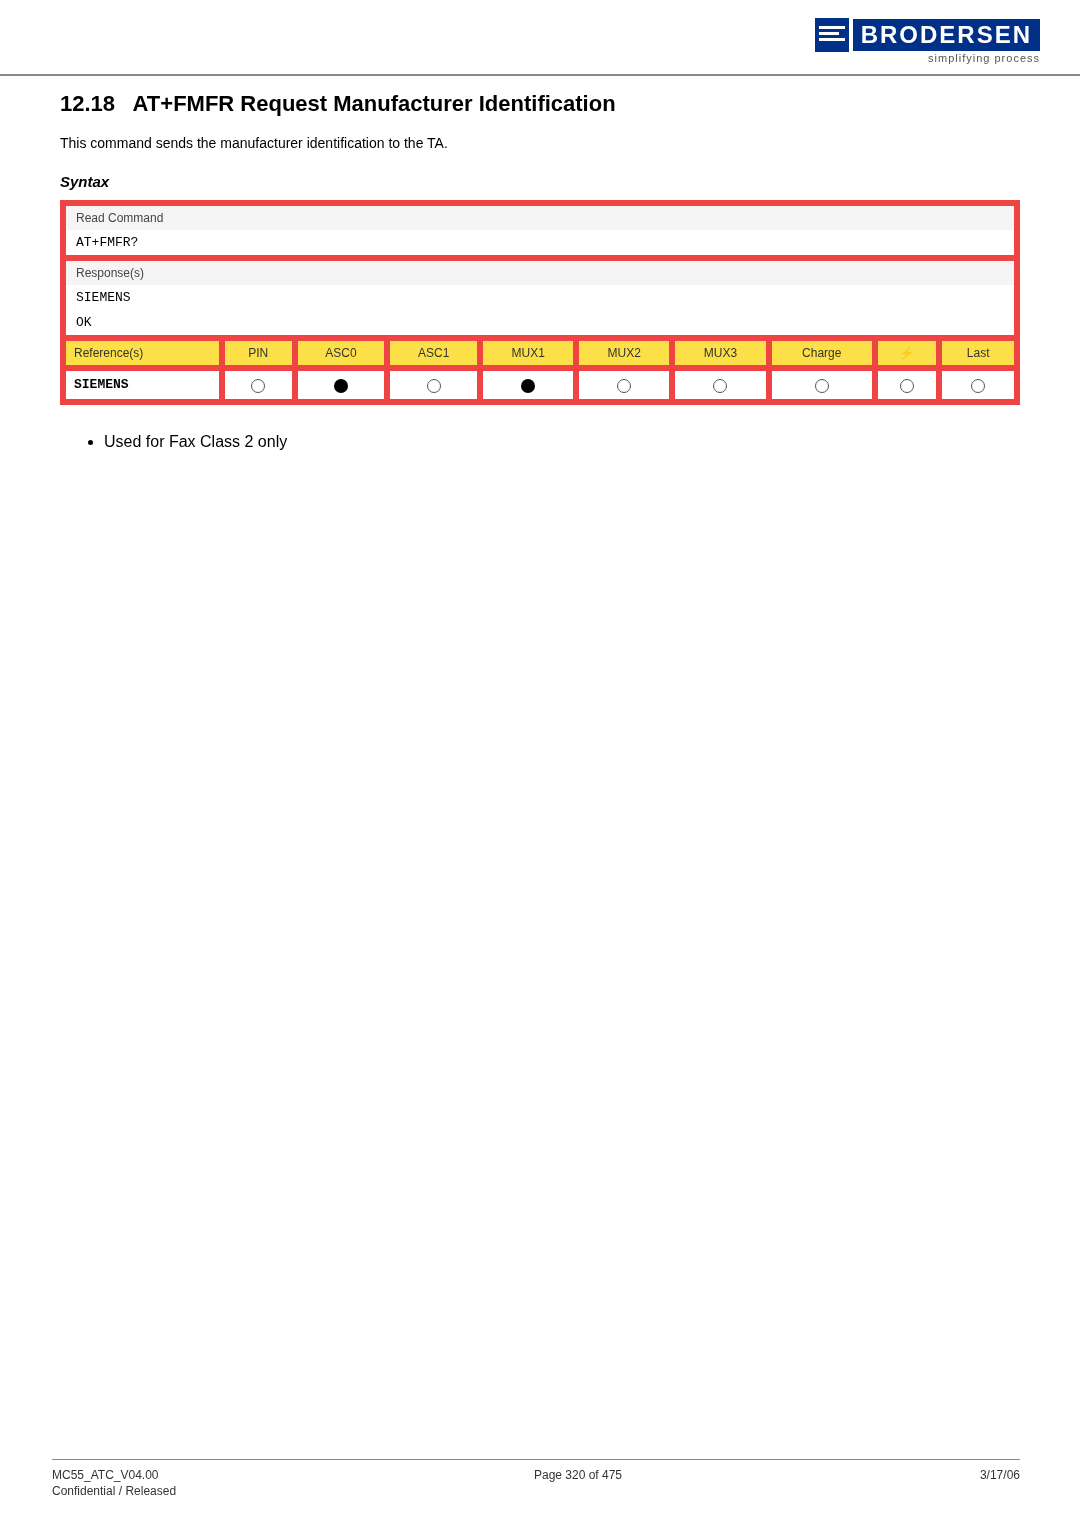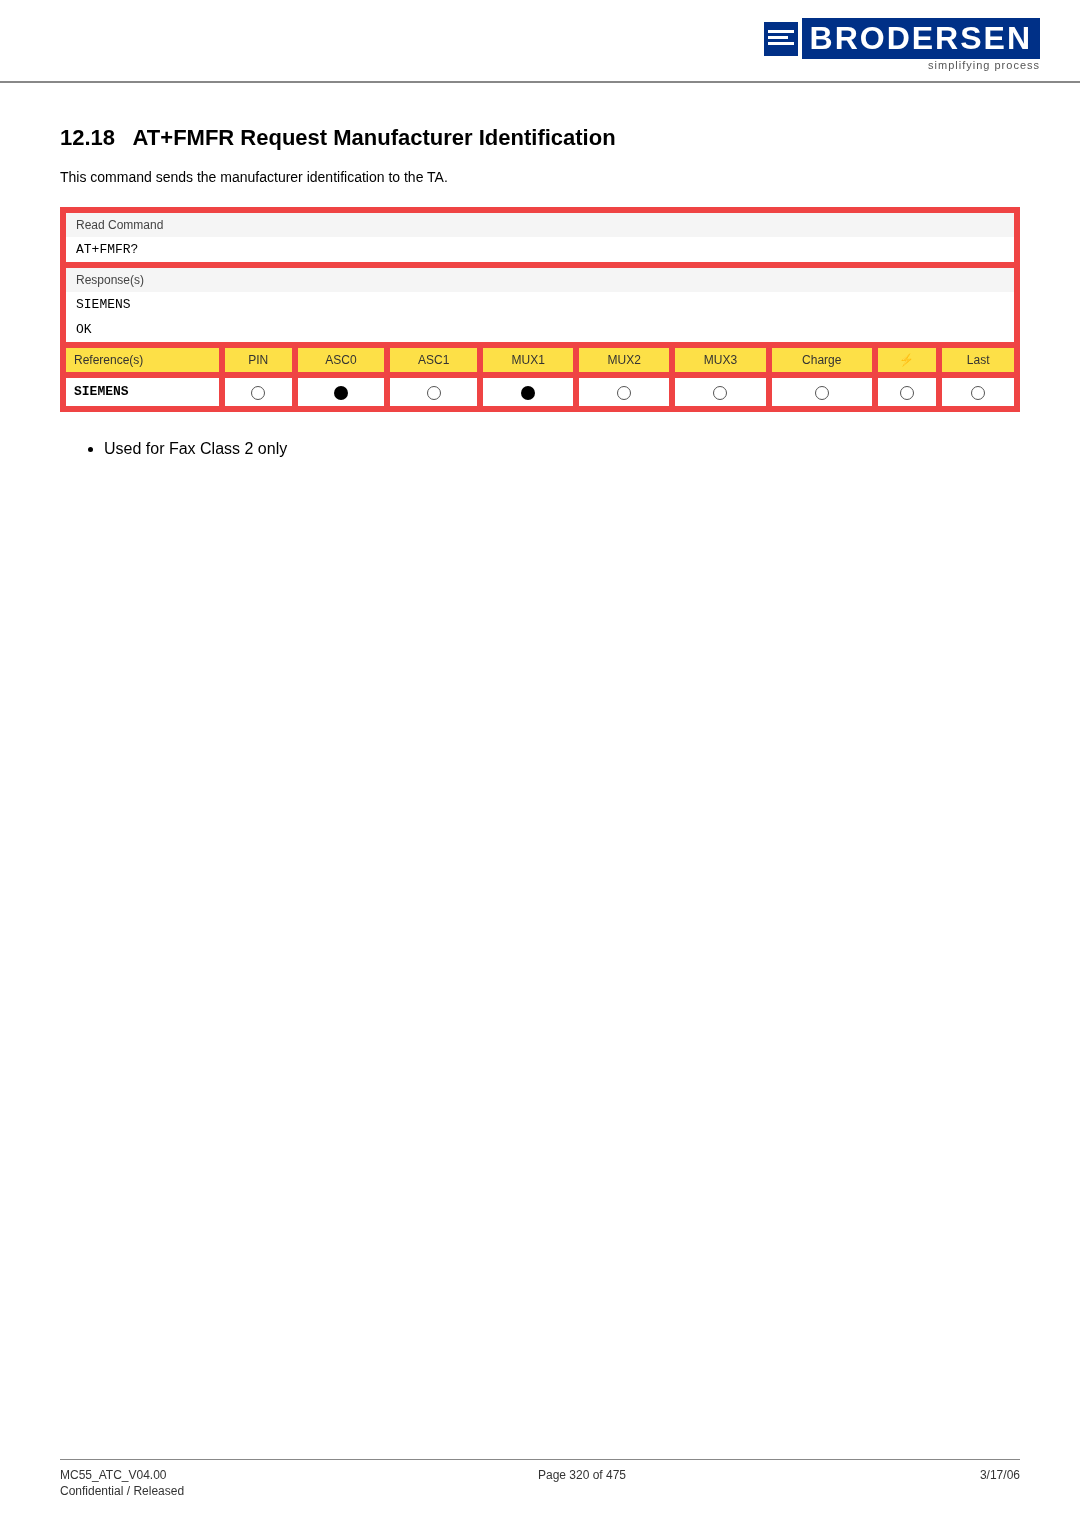--- a/index.html
+++ b/index.html
@@ -39,21 +39,21 @@
 
     .logo-tagline {
       font-size: 11px;
       color: #555;
       letter-spacing: 1px;
       text-align: right;
     }
 
     
     .content {
-      padding: 42px 60px 40px 60px;
+      padding: 15px 60px 40px 60px;
     }
 
     .section-title {
       font-size: 22px;
       font-weight: bold;
       margin-bottom: 18px;
     }
 
     .description {
       font-size: 14px;
@@ -151,21 +151,21 @@
     .note-item {
       font-size: 16px;
       margin-left: 20px;
       list-style-type: disc;
     }
 
     
     .footer {
       position: absolute;
       bottom: 30px;
-      left: 60px;
+      left: 52px;
       right: 60px;
       border-top: 1px solid #888;
       padding-top: 8px;
       display: flex;
       justify-content: space-between;
       font-size: 12px;
       color: #333;
     }
 
     .footer-left {
@@ -179,21 +179,21 @@
       display: flex;
       align-items: center;
       gap: 4px;
     }
 
     .logo-box {
       display: inline-block;
       background: #003087;
       color: white;
       font-weight: 900;
-      font-size: 32px;
+      font-size: 24px;
       letter-spacing: 2px;
       padding: 2px 8px;
       font-family: Arial, Helvetica, sans-serif;
     }
 
     .no-top-border {
       border-top: none !important;
       margin-left: 21px;
     }
     .no-bottom-border {
@@ -224,20 +224,23 @@
   <div class="content">
 
     <div class="section-title">
       <span>12.18</span>
       &nbsp;
       <span>AT+FMFR  Request Manufacturer Identification</span>
     </div>
 
     <p class="description">This command sends the manufacturer identification to the TA.</p>
 
+    <div class="syntax-heading">
+      <em>Syntax</em>
+    </div>
 
     <table class="syntax-table">
       <tbody>
 
         <tr>
           <td class="row-label no-bottom-border" colspan="10">Read Command</td>
         </tr>
         <tr>
           <td class="row-content no-top-border" colspan="10">AT+FMFR?</td>
         </tr>

